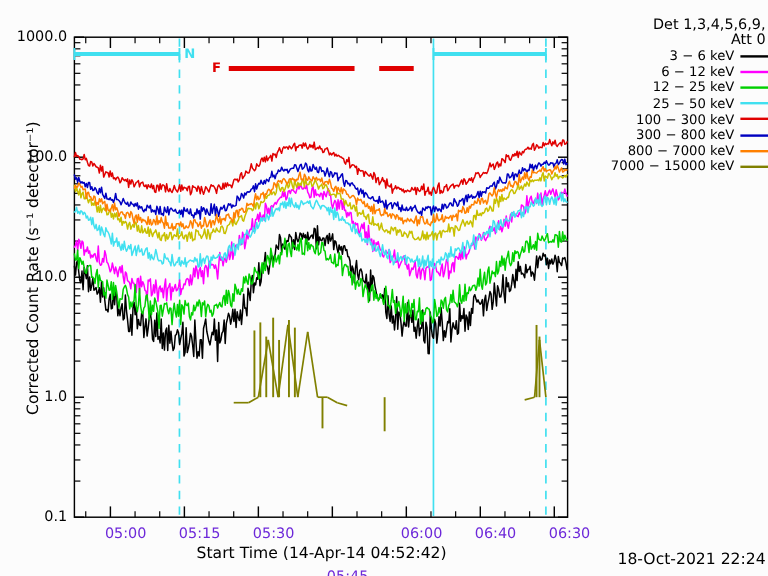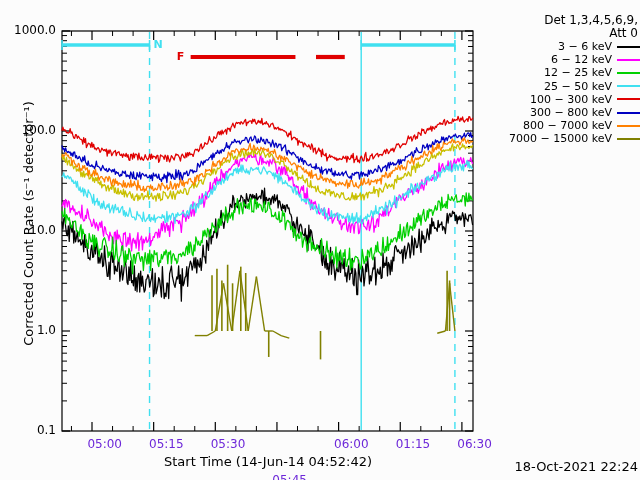--- a/index.html
+++ b/index.html
@@ -22,21 +22,21 @@
   .marklabel{position:absolute;font-size:11px;font-weight:bold;}
   svg{position:absolute;left:0;top:0;}
 </style>
 </head>
 <body>
 
 <div id="root">
 
 
   <div id="ylabel">Corrected Count Rate (s⁻¹ detector⁻¹)</div>
-  <div class="txt" id="xlabel">Start Time (14-Jun-14 04:52:42)</div>
+  <div class="txt" id="xlabel">Start Time (14-Apr-14 04:52:42)</div>
   <div class="txt" id="stamp">18-Oct-2021 22:24</div>
 
   <svg id="plot" width="640" height="480">
       <rect x="62" y="31" width="411" height="400" fill="none" stroke="#000" stroke-width="1.2"></rect>
       <line x1="62" y1="31" x2="70" y2="31" stroke="#000" stroke-width="1.2"></line>
       <line x1="473" y1="31" x2="465" y2="31" stroke="#000" stroke-width="1.2"></line>
       <line x1="62" y1="131" x2="70" y2="131" stroke="#000" stroke-width="1.2"></line>
       <line x1="473" y1="131" x2="465" y2="131" stroke="#000" stroke-width="1.2"></line>
       <line x1="62" y1="231" x2="70" y2="231" stroke="#000" stroke-width="1.2"></line>
       <line x1="473" y1="231" x2="465" y2="231" stroke="#000" stroke-width="1.2"></line>
@@ -201,21 +201,21 @@
       <div class="ytick" style="left: 0px; top: 223px;">10.0</div>
       <div class="ytick" style="left: 0px; top: 323px;">1.0</div>
       <div class="ytick" style="left: 0px; top: 423px;">0.1</div>
     </div>
   <div id="xtick-layer">
       <div class="xtick" style="left: 62.003px; top: 437px;">05:00</div>
       <div class="xtick" style="left: 123.653px; top: 437px;">05:15</div>
       <div class="xtick" style="left: 185.303px; top: 437px;">05:30</div>
       <div class="xtick" style="left: 246.953px; top: 437px; margin-top: 36px;">05:45</div>
       <div class="xtick" style="left: 308.603px; top: 437px;">06:00</div>
-      <div class="xtick" style="left: 370.253px; top: 437px;">01:15</div>
+      <div class="xtick" style="left: 370.253px; top: 437px;">06:40</div>
       <div class="xtick" style="left: 431.903px; top: 437px;">06:30</div>
     </div>
   <div id="marker-layer">
       <div class="marklabel" style="left: 153.543px; top: 38px; color: rgb(64, 224, 240);">N</div>
       <div class="marklabel" style="left: 176.643px; top: 50px; color: rgb(224, 0, 0);">F</div>
     </div>
 
   <div id="legend">
     <div class="lgd-head">Det 1,3,4,5,6,9,</div>
     <div class="lgd-head">Att 0</div>

